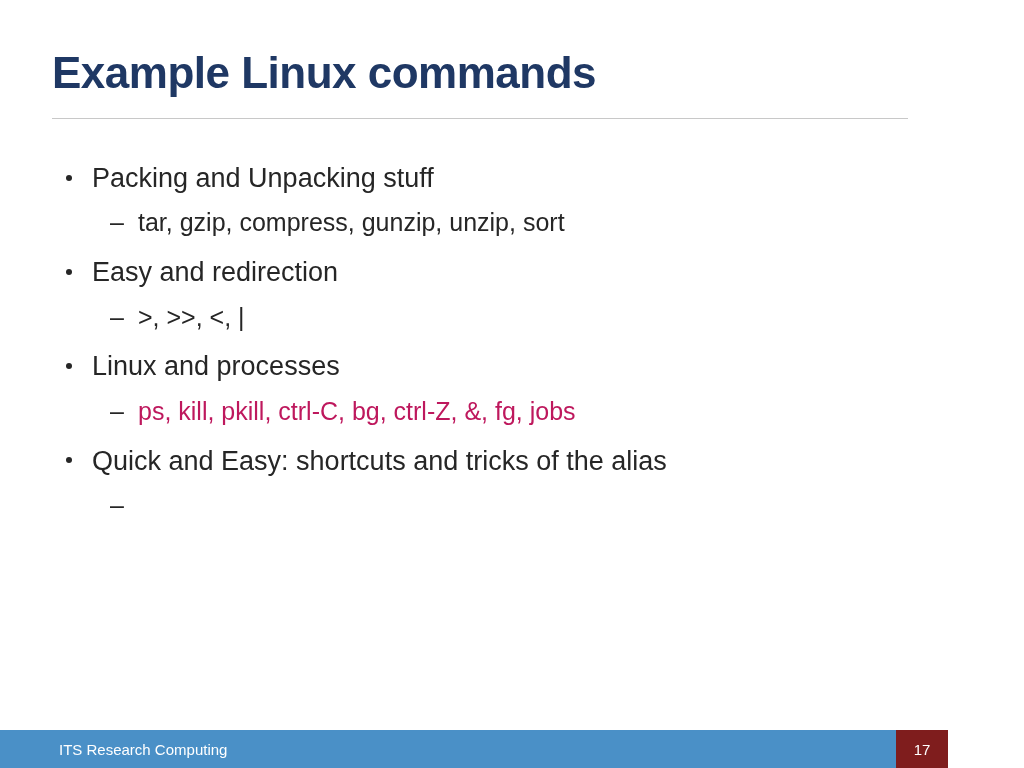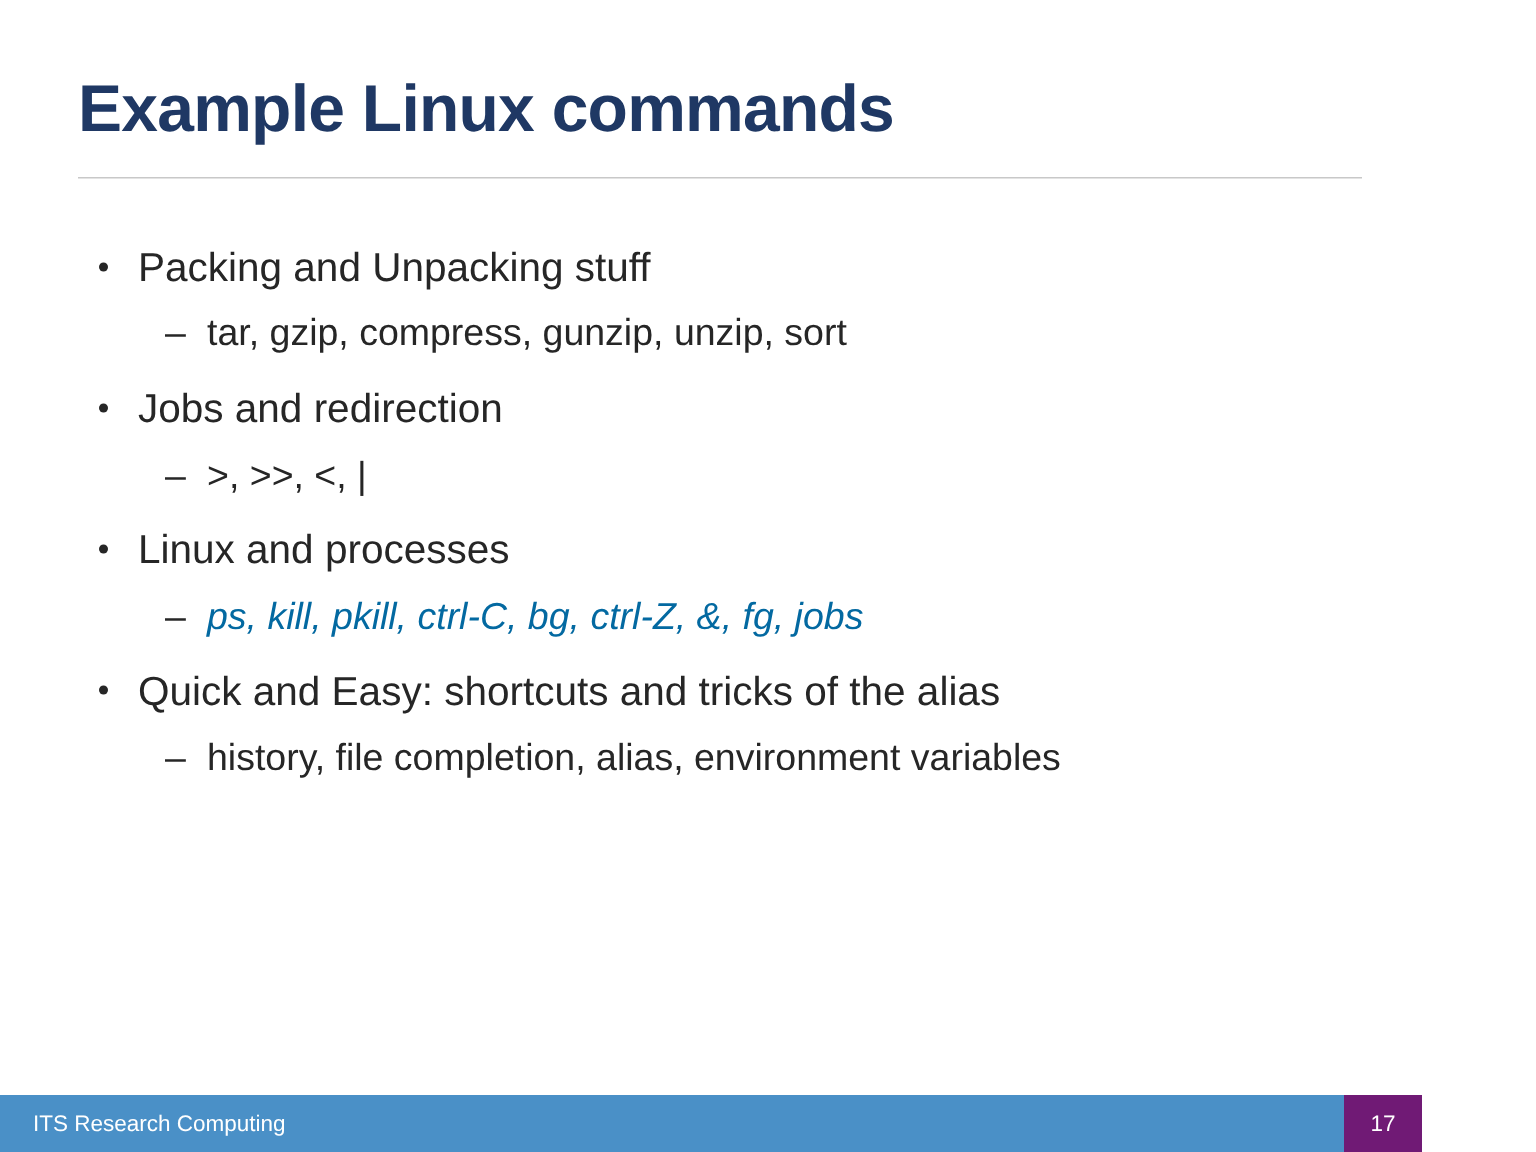--- a/index.html
+++ b/index.html
@@ -34,36 +34,37 @@
   }
   ul.top { list-style: none; }
   ul.top > li { padding-left: 40px; position: relative; margin-bottom: 14px; }
   ul.top > li > .bullet {
     position: absolute; left: 14px; top: 0.55em;
     width: 6px; height: 6px; background: #262626; border-radius: 50%;
   }
   ul.sub { list-style: none; margin-top: 10px; }
   ul.sub > li { padding-left: 46px; position: relative; font-size: 25px; margin-bottom: 8px; }
   ul.sub > li > .dash { position: absolute; left: 18px; top: 0; }
-  .accent { color: #0369a1; font-style: italic; }
+  .accent { color: #be185d; }
   .footer {
     position: absolute;
     left: 0; right: 0; bottom: 0;
     height: 38px;
     background: #4a90c7;
     display: flex;
     align-items: center;
     justify-content: space-between;
     color: #fff;
     font-size: 15px;
+    padding-left: 37px;
   }
   .footer .org { padding-left: 22px; }
   .footer .pagebox {
     height: 38px; width: 52px;
-    background: #701a75;
+    background: #7f1d1d;
     display: flex; align-items: center; justify-content: center;
   }
 </style>
 </head>
 <body>
 
 <div class="slide">
 
   <h1 class="title">Example Linux commands</h1>
   <div class="divider"></div>
@@ -77,21 +78,21 @@
         <ul class="sub">
           <li>
             <span class="dash">–</span>
             <span>tar, gzip, compress, gunzip, unzip, sort</span>
           </li>
         </ul>
       </li>
 
       <li>
         <span class="bullet"></span>
-        <span>Jobs and redirection</span>
+        <span>Easy and redirection</span>
         <ul class="sub">
           <li>
             <span class="dash">–</span>
             <span>&gt;, &gt;&gt;, &lt;, |</span>
           </li>
         </ul>
       </li>
 
       <li>
         <span class="bullet"></span>
@@ -103,21 +104,20 @@
           </li>
         </ul>
       </li>
 
       <li>
         <span class="bullet"></span>
         <span>Quick and Easy: shortcuts and tricks of the alias</span>
         <ul class="sub">
           <li>
             <span class="dash">–</span>
-            <span>history, file completion, alias, environment variables</span>
           </li>
         </ul>
       </li>
 
     </ul>
   </div>
 
   <div class="footer">
     <span class="org">ITS Research Computing</span>
     <span class="pagebox">17</span>

